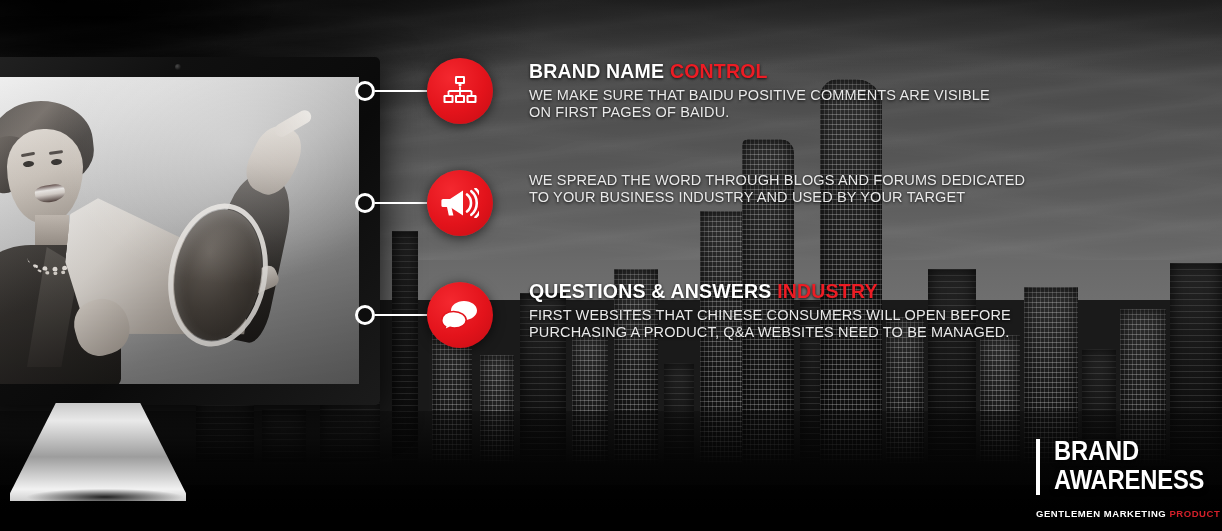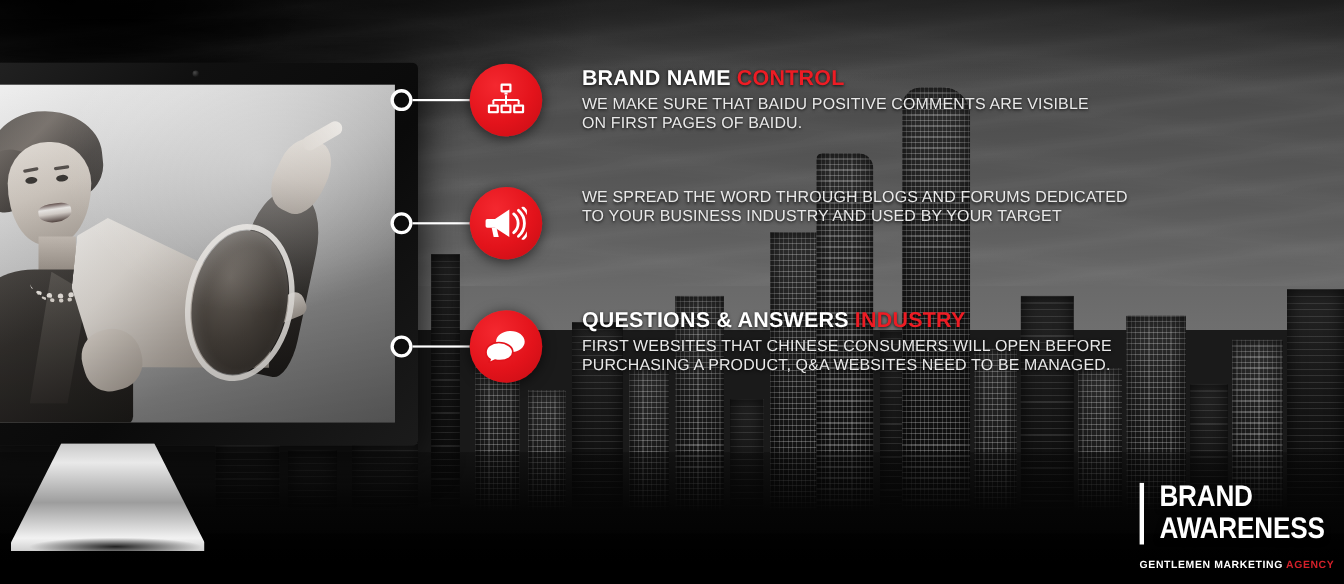--- a/index.html
+++ b/index.html
@@ -408,16 +408,16 @@
 
   <div class="brand">
     <div class="brand-rule"></div>
     <div class="brand-txt">
       <div class="brand-l1">BRAND</div>
       <div class="brand-l2">AWARENESS</div>
     </div>
   </div>
 
   <div class="tagline">
-    <span>GENTLEMEN MARKETING </span><span class="ag">AGENCY</span>
+    <span>GENTLEMEN MARKETING </span><span class="ag">PRODUCT</span>
   </div>
 
 </div>
 
 </body></html>

